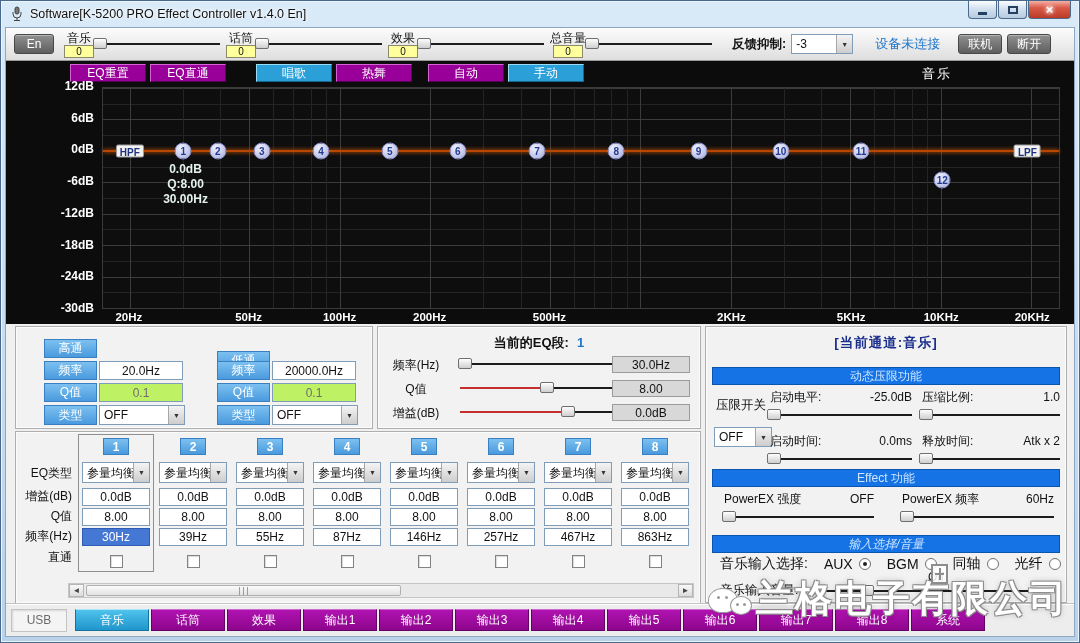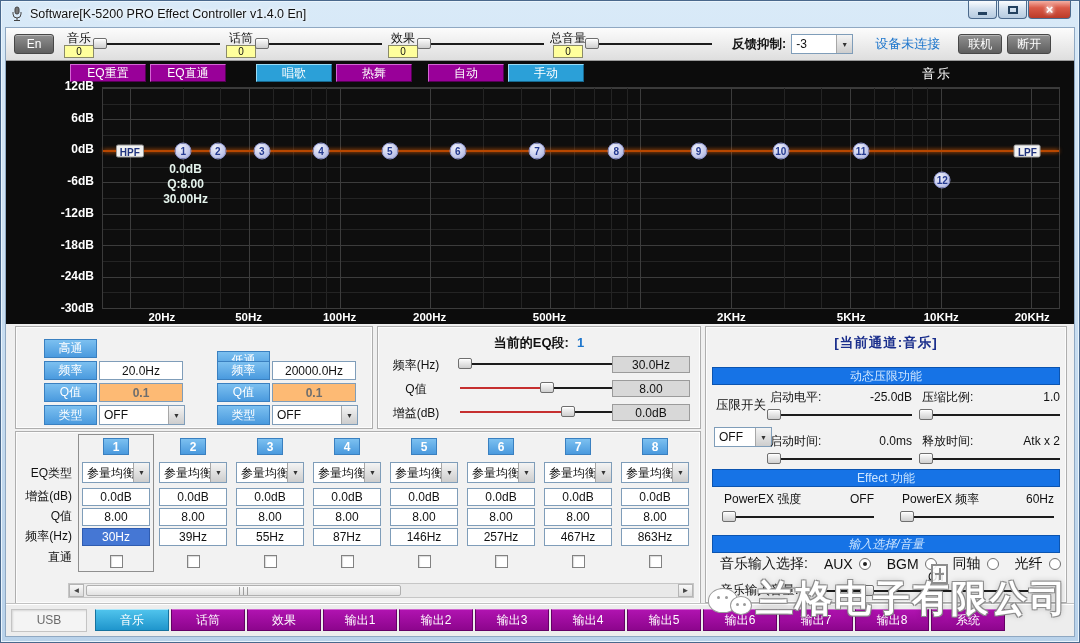--- a/index.html
+++ b/index.html
@@ -83,21 +83,21 @@
   .freq-tick { position:absolute; transform:translateX(-50%); color:#fff; font-size:11.5px;
     font-weight:bold; white-space:nowrap; }
   .freq-bar { position:absolute; left:96px; right:14px; top:250px; height:13px; }
   
   .panel { position:absolute; background:#f2f2f2; border:1px solid #aeaeae;
     box-shadow:inset 0 0 0 1px #fcfcfc; }
   .blue-box { background:linear-gradient(#7cc0f0,#4a9ade); color:#fff; border:1px solid #3a80c0;
     font-size:12px; display:flex; align-items:center; justify-content:center; }
   .field { background:#fff; border:1px solid #7f9db9; font-size:12px; color:#111;
     display:flex; align-items:center; justify-content:center; }
-  .field.gray { background:#fdba74; color:#6e6e6e;font-weight:bold; }
+  .field.gray { background:#bef264; color:#6e6e6e; }
   .filters-panel { left:9px; top:298px; width:358px; height:103px; }
   .fblock { position:absolute; top:0; }
   .fblock .row { position:absolute; display:flex; }
   .gray-val { background:#d8d8d8; border:1px solid #9b9b9b; font-size:12px; color:#111;
     display:flex; align-items:center; justify-content:center; }
   
   .cureq-panel { left:371px; top:298px; width:324px; height:103px; }
   .cureq-title { position:absolute; top:7px; left:0; right:0; text-align:center;
     font-size:13px; font-weight:bold; color:#111; }
   .cureq-title .band { color:#1E76CC; margin-left:8px; }
@@ -145,21 +145,21 @@
   .sb-track { flex:1; position:relative; }
   .sb-thumb { position:absolute; left:2px; top:1px; bottom:1px; width:53%;
     background:linear-gradient(#fbfbfb,#e2e2e2); border:1px solid #b0b0b0; border-radius:2px;
     display:flex; align-items:center; justify-content:center; }
   .grip { width:9px; height:8px; border-left:1px solid #9d9d9d; border-right:1px solid #9d9d9d;
     background:linear-gradient(90deg,transparent 3px,#9d9d9d 3px,#9d9d9d 4px,transparent 4px); }
   
   .statusbar { position:absolute; left:0; right:0; bottom:0; height:33px; background:#ededed;
     border-top:1px solid #c2c2c2; box-shadow:inset 0 1px 0 #fff; display:flex; align-items:center;
     padding-left:5px; }
-  .usb-box { width:76px; height:23px; line-height:21px; text-align:center; color:#6a6a6a;
+  .usb-box { width:56px; height:23px; line-height:21px; text-align:center; color:#6a6a6a;
     font-size:12px; border:1px solid #c4c4c4; background:#f4f4f4;
     box-shadow:inset 1px 1px 2px rgba(0,0,0,.12); margin-right:8px; }
   .tab { width:74px; height:22px; line-height:20px; text-align:center; color:#fff; font-size:12px;
     background:linear-gradient(#b013b0,#8d058d); border:1px solid #650065; border-top-color:#d06ad0;
     margin-right:2px; white-space:nowrap; }
   .tab.active { background:linear-gradient(#4fc3ec,#1f95cc); border-color:#16729e; border-top-color:#aee7fa; }
   
   .watermark { position:absolute; right:6px; bottom:12px; z-index:50; display:flex;
     align-items:flex-end; pointer-events:none; }
   .wm-text { font-size:37px; font-weight:bold; color:#fff; letter-spacing:2px; white-space:nowrap;
@@ -342,21 +342,21 @@
           <div class="eq-point" style="left: 87.8%; top: 28.5714%; margin-top: 29px;">12</div>
           <div class="pass-label" style="left: 2.8%; top: 28.5714%;">HPF</div>
           <div class="pass-label" style="left: 96.7%; top: 28.5714%;">LPF</div>
           <div class="point-info" style="left: 8.4%; top: calc(28.5714% + 11px);">
             <div>0.0dB</div>
             <div>Q:8.00</div>
             <div>30.00Hz</div>
           </div>
         </div>
       <div class="freq-bar" id="freqAxis">
-          <div class="freq-tick" style="left: 2.8%; margin-left: 33px;">20Hz</div>
+          <div class="freq-tick" style="left: 2.8%;">20Hz</div>
           <div class="freq-tick" style="left: 15.3%;">50Hz</div>
           <div class="freq-tick" style="left: 24.8%;">100Hz</div>
           <div class="freq-tick" style="left: 34.2%;">200Hz</div>
           <div class="freq-tick" style="left: 46.7%;">500Hz</div>
           <div class="freq-tick" style="left: 56.1%; margin-top: 26px;">1KHz</div>
           <div class="freq-tick" style="left: 65.7%;">2KHz</div>
           <div class="freq-tick" style="left: 78.2%;">5KHz</div>
           <div class="freq-tick" style="left: 87.6%;">10KHz</div>
           <div class="freq-tick" style="left: 97.1%;">20KHz</div>
         </div>

